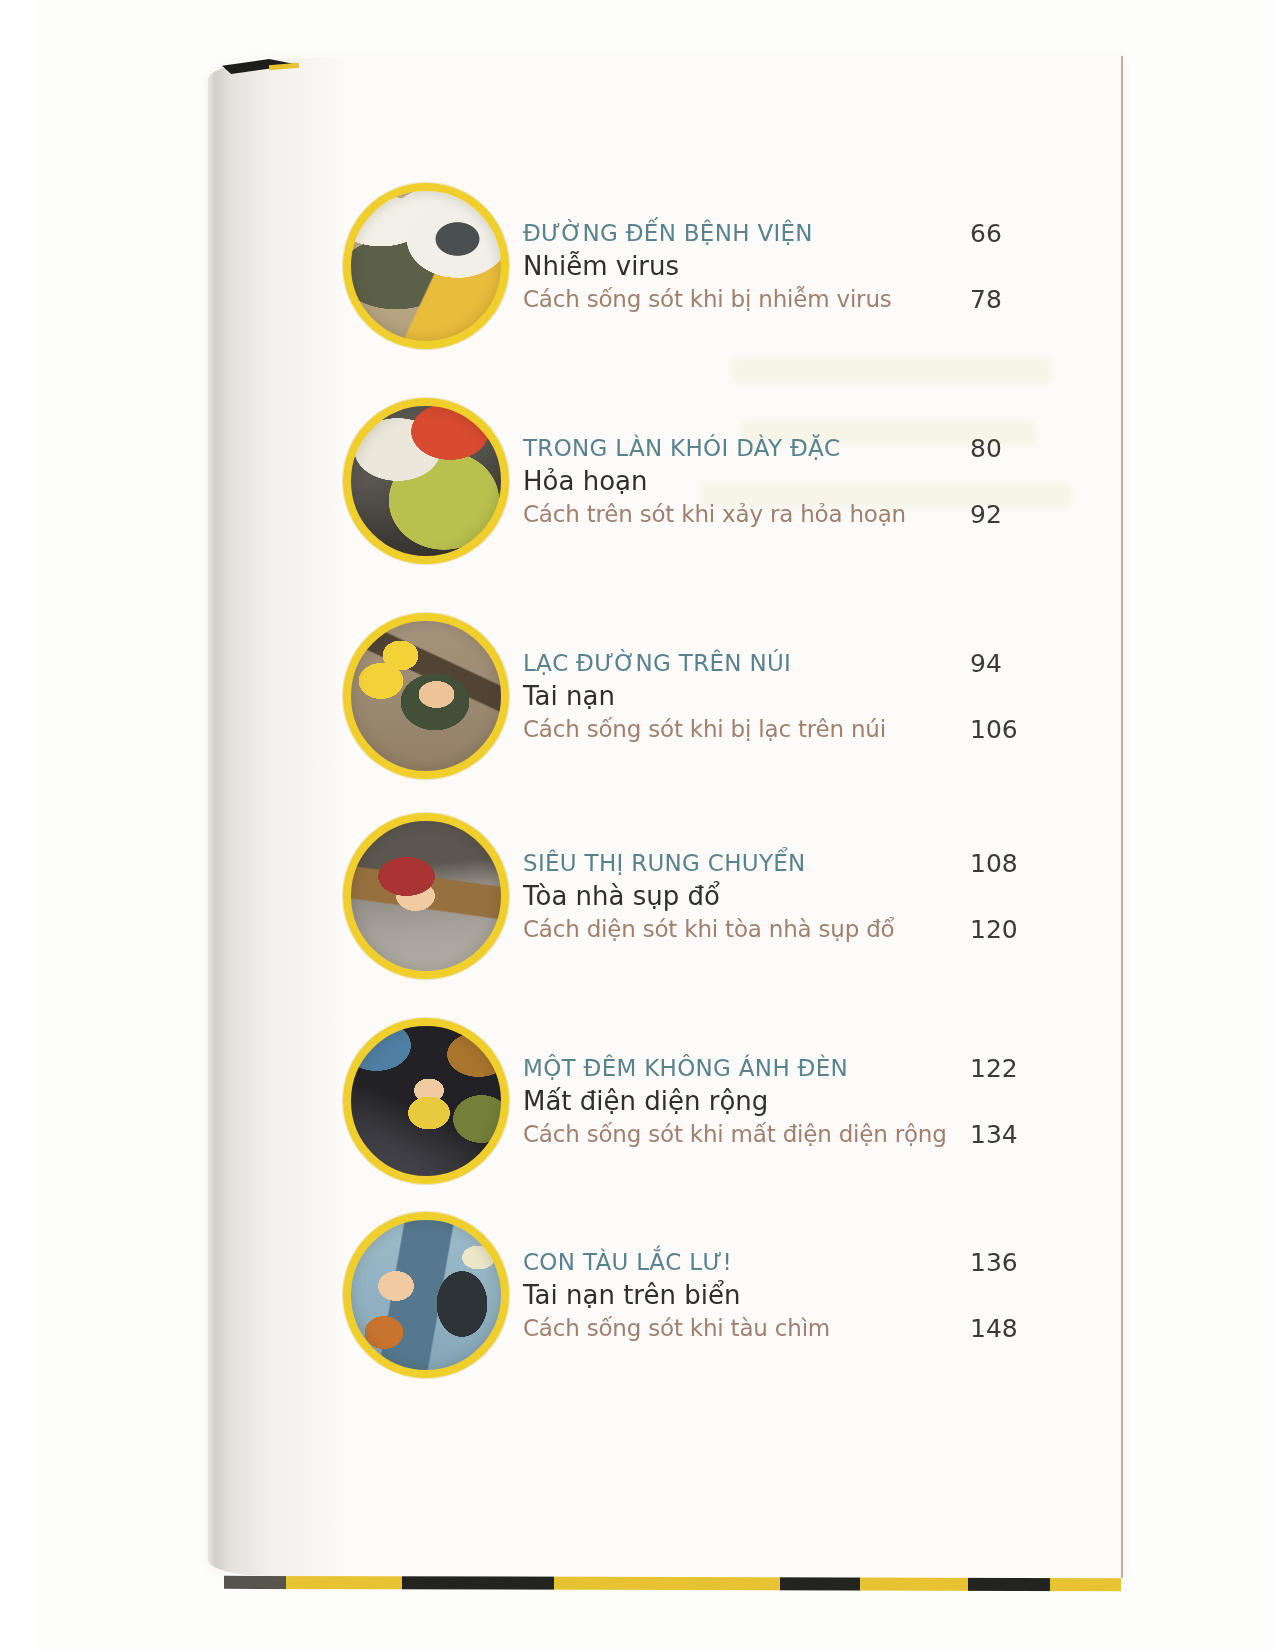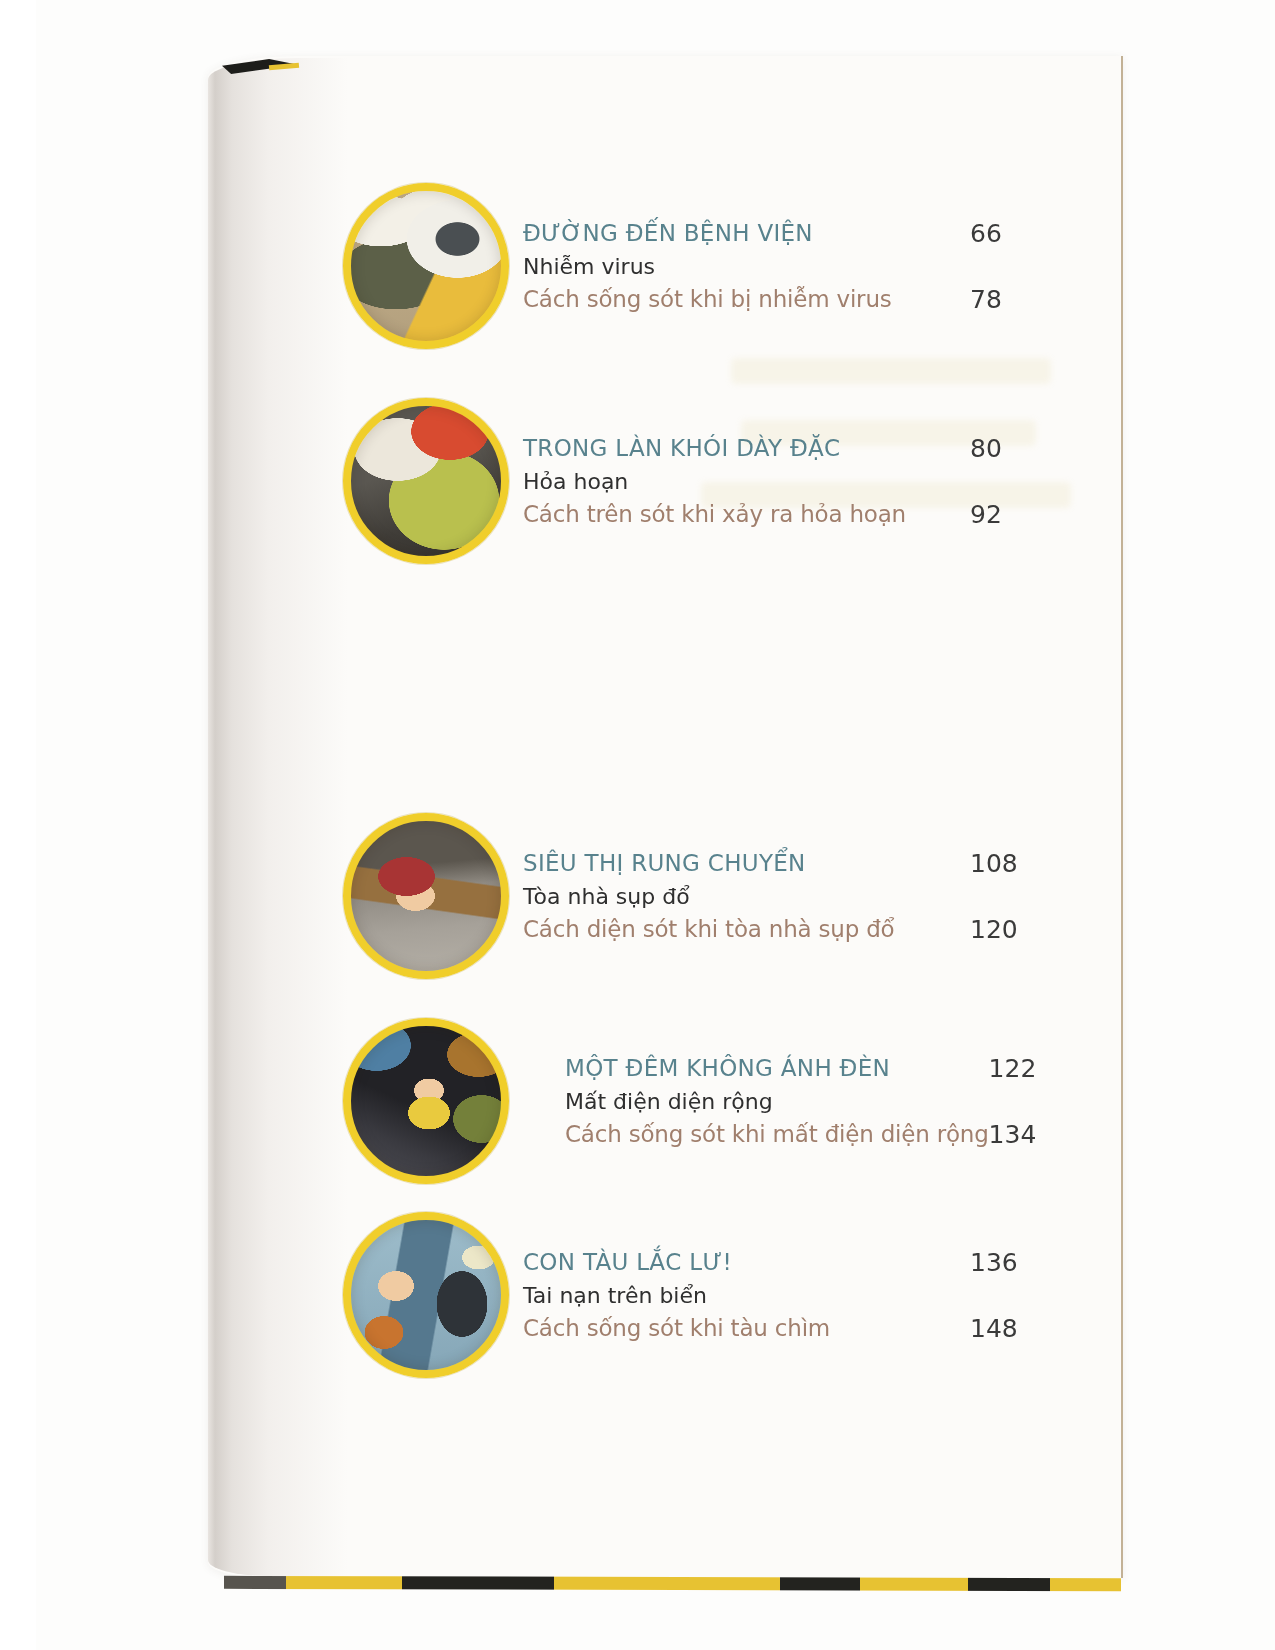--- a/index.html
+++ b/index.html
@@ -60,35 +60,35 @@
   .st1{left:695px;top:358px;width:320px;height:26px;}
   .st2{left:705px;top:420px;width:295px;height:26px;}
   .st3{left:665px;top:482px;width:370px;height:26px;}
 
   
   .entry{
     position:absolute;left:307px;width:697px;height:166px;
     display:flex;align-items:center;
   }
   .e0{top:183px;} .e1{top:398px;} .e2{top:613px;}
-  .e3{top:813px;} .e4{top:1018px;gap:42px;} .e5{top:1212px;}
+  .e3{top:813px;} .e4{top:1018px;} .e5{top:1212px;}
 
   .thumb{
     flex:none;width:150px;height:150px;border-radius:50%;
     border:8px solid #f0ce2b;
     box-shadow:0 0 0 1px rgba(180,150,20,0.25), inset 0 0 14px rgba(40,30,10,0.18);
   }
   .txt{
     margin-left:14px;flex:1;
     display:grid;grid-template-columns:1fr 70px;grid-auto-rows:33px;
     align-items:center;
   }
   .line{white-space:nowrap;line-height:33px;}
   .title{font-size:23px;color:#58828d;letter-spacing:0.3px;}
-  .subtitle{font-size:22px;color:#2f2f2f;}
+  .subtitle{font-size:26px;color:#2f2f2f;}
   .survival{font-size:23px;color:#a07f6d;letter-spacing:-0.2px;}
   .num{
     font-size:25px;color:#3a3a3a;text-align:left;line-height:33px;
   }
 
   
   .thumb-virus{
     background:
       radial-gradient(ellipse 34% 26% at 71% 32%,#4a4f52 0 42%,#f1efe8 44% 99%,transparent 100%),
       linear-gradient(115deg,transparent 55%,#e9bc3c 56%),
@@ -170,20 +170,31 @@
     <div class="txt">
       <div class="line title">TRONG LÀN KHÓI DÀY ĐẶC</div>
       <div class="num">80</div>
       <div class="line subtitle">Hỏa hoạn</div>
       <div class="num"></div>
       <div class="line survival">Cách trên sót khi xảy ra hỏa hoạn</div>
       <div class="num">92</div>
     </div>
   </div>
 
+  <div class="entry e2">
+    <div class="thumb thumb-mountain"></div>
+    <div class="txt">
+      <div class="line title">LẠC ĐƯỜNG TRÊN NÚI</div>
+      <div class="num">94</div>
+      <div class="line subtitle">Tai nạn</div>
+      <div class="num"></div>
+      <div class="line survival">Cách sống sót khi bị lạc trên núi</div>
+      <div class="num">106</div>
+    </div>
+  </div>
 
   <div class="entry e3">
     <div class="thumb thumb-rubble"></div>
     <div class="txt">
       <div class="line title">SIÊU THỊ RUNG CHUYỂN</div>
       <div class="num">108</div>
       <div class="line subtitle">Tòa nhà sụp đổ</div>
       <div class="num"></div>
       <div class="line survival">Cách diện sót khi tòa nhà sụp đổ</div>
       <div class="num">120</div>

